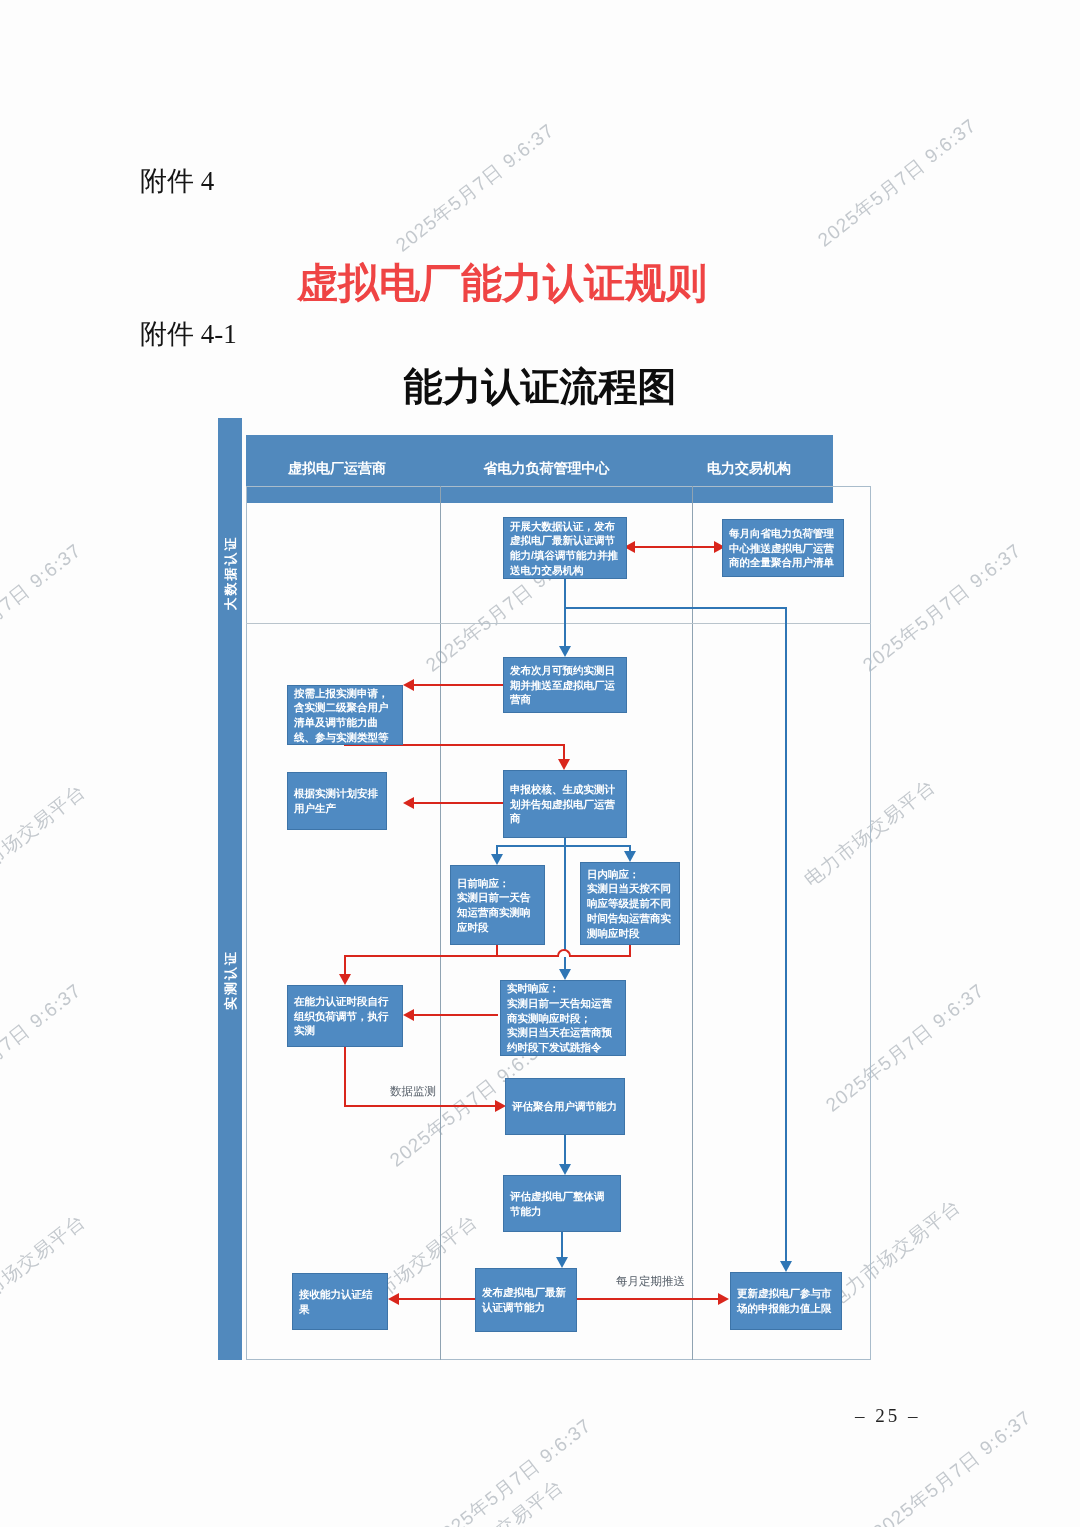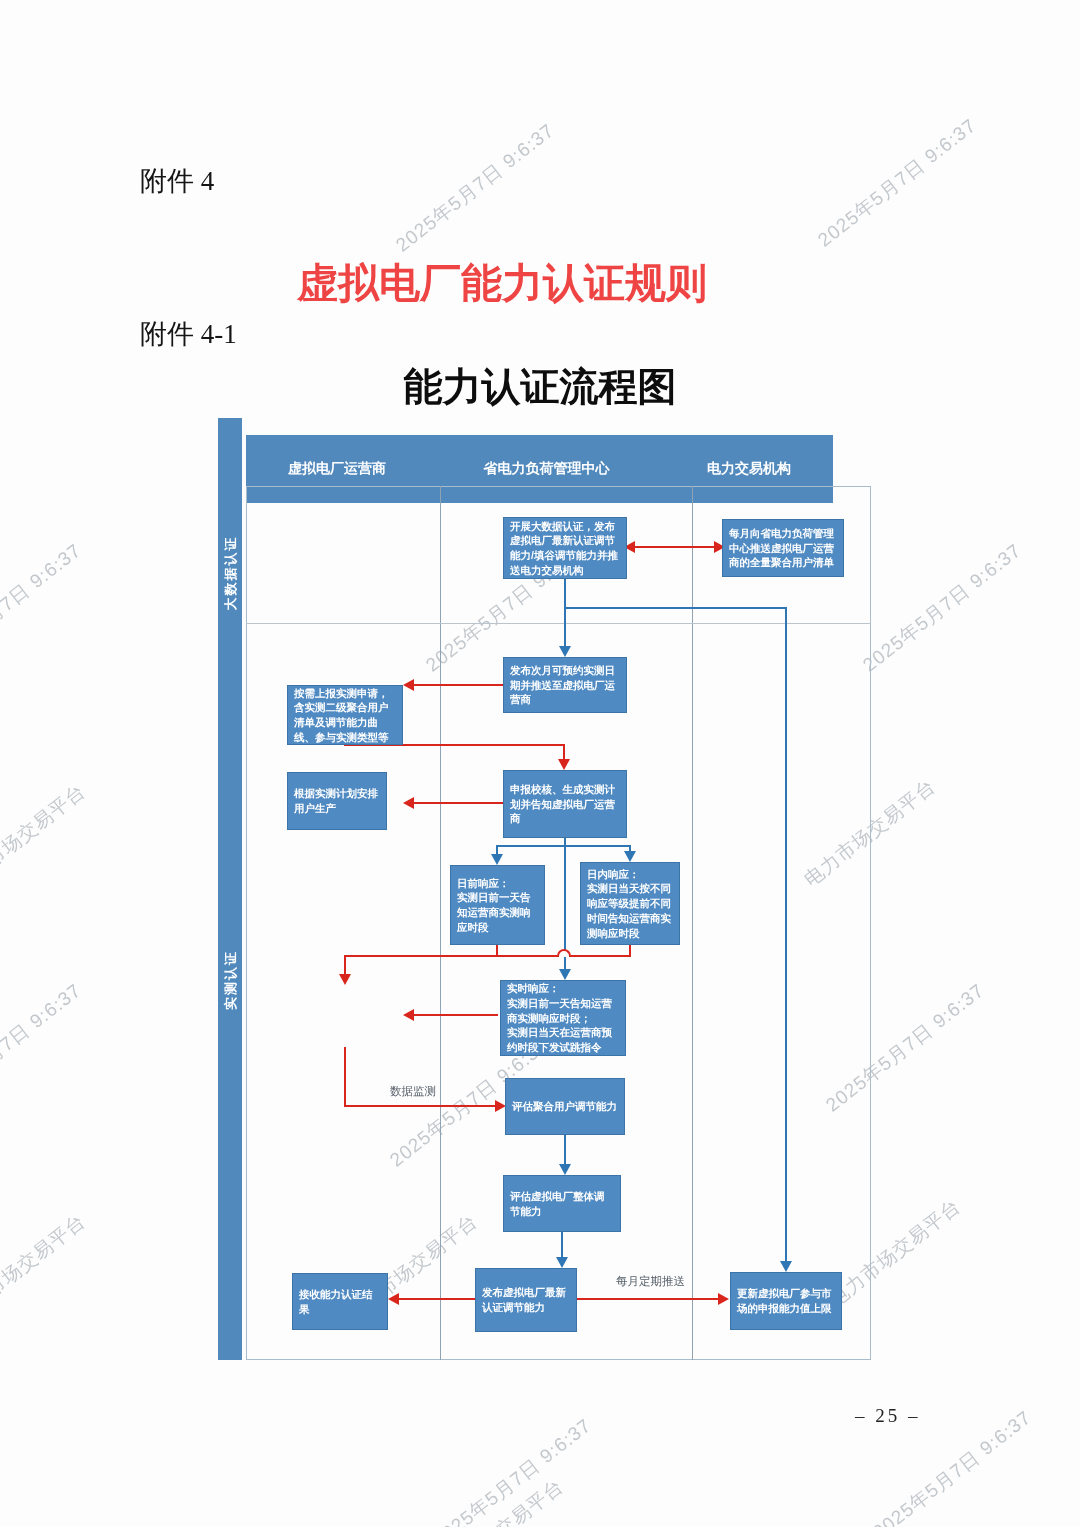--- a/index.html
+++ b/index.html
@@ -191,20 +191,23 @@
       <div class="txt">申报校核、生成实测计划并告知虚拟电厂运营商</div>
     </div>
     <div class="fbox" style="left:232px;top:453px;width:95px;height:80px;justify-content:center;">
       <div class="txt">日前响应：
 实测日前一天告知运营商实测响应时段</div>
     </div>
     <div class="fbox" style="left:362px;top:450px;width:100px;height:83px;">
       <div class="txt">日内响应：
 实测日当天按不同响应等级提前不同时间告知运营商实测响应时段</div>
     </div>
+    <div class="fbox" style="left:69px;top:573px;width:116px;height:62px;">
+      <div class="txt">在能力认证时段自行组织负荷调节，执行实测</div>
+    </div>
     <div class="fbox" style="left:282px;top:568px;width:126px;height:76px;">
       <div class="txt">实时响应：
 实测日前一天告知运营商实测响应时段；
 实测日当天在运营商预约时段下发试跳指令</div>
     </div>
     <div class="fbox ctr" style="left:287px;top:666px;width:120px;height:57px;">
       <div class="txt">评估聚合用户调节能力</div>
     </div>
     <div class="fbox" style="left:285px;top:763px;width:118px;height:57px;">
       <div class="txt">评估虚拟电厂整体调节能力</div>

